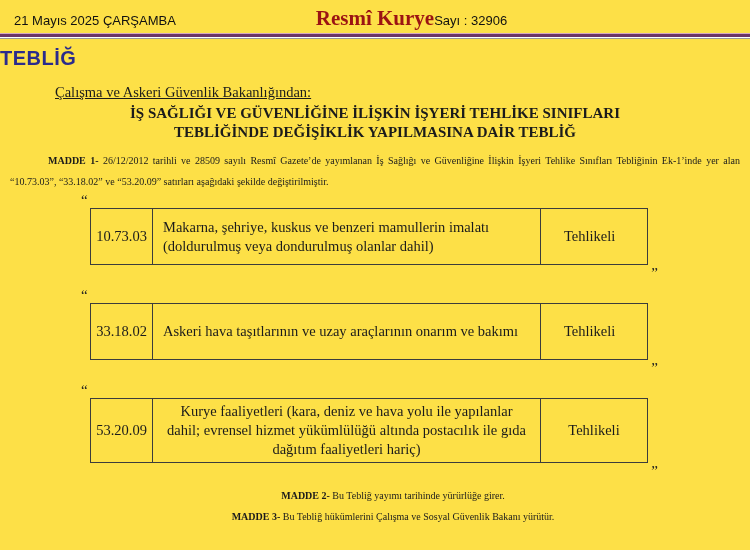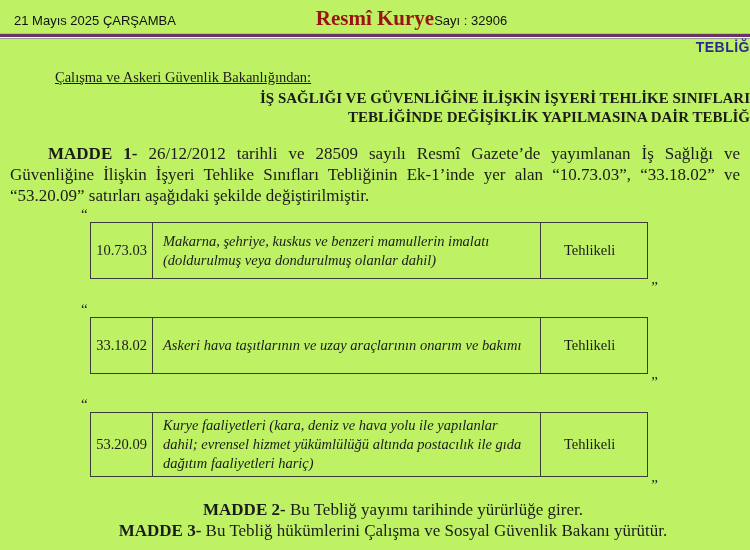--- a/index.html
+++ b/index.html
@@ -7,21 +7,21 @@
     --section-heading:#2b2b8c;
     --rule-purple:#6b3366;
     --rule-pink:#d4a6c4;
     --rule-gray:#999999;
     --text:#1b1b1b;
     --table-border:#3c3c3c;
   }
   *{box-sizing:border-box;}
   html,body{margin:0;padding:0;}
   .page{
-    width:750px;height:550px;background:#bef264;overflow:hidden;
+    width:750px;height:550px;background:#fde047;overflow:hidden;
     color:var(--text);
     font-family:"Liberation Serif","DejaVu Serif",serif;
     position:relative;
   }
   
   .header{
     display:flex;align-items:flex-end;
     padding:7px 14px 4px 14px;
   }
   .header .left,.header .right{
@@ -38,37 +38,37 @@
   .rule{
     height:6px;
     background:linear-gradient(
       to bottom,
       var(--rule-pink) 0 1px,
       var(--rule-purple) 1px 4px,
       #ffffff 4px 5px,
       var(--rule-gray) 5px 6px);
   }
   .sec-heading{
-    text-align:right;
+    margin-top:8px;text-align:left;
     font-family:"Liberation Sans","DejaVu Sans",sans-serif;
-    font-weight:bold;font-size:14px;letter-spacing:0.5px;
+    font-weight:bold;font-size:20px;letter-spacing:0.5px;
     color:var(--section-heading);
   }
   .ministry{
     margin:14px 0 0 55px;
     font-size:14.5px;text-decoration:underline;
     width:fit-content;
   }
   .doc-title{
-    margin-top:3px;text-align:right;font-weight:bold;
+    margin-top:3px;text-align:center;font-weight:bold;
     font-size:15px;line-height:19px;
   }
   .article{
-    margin:16px 10px 0 10px;
-    font-size:17px;line-height:21px;
+    margin:8px 10px 0 10px;
+    font-size:10px;line-height:21px;
     text-align:justify;text-indent:38px;
   }
   .article b{font-weight:bold;}
   .articles-bottom{margin-top:8px;}
   .articles-bottom .article{margin-top:0;text-align:center;text-indent:36px;}
   
   .tblock{position:relative;padding:16px 0 14px 0;}
   .tblock + .tblock{margin-top:8px;}
   .q{
     position:absolute;font-size:15px;color:#222;line-height:12px;
@@ -78,24 +78,24 @@
   .q.close{right:92px;bottom:0;}
   table.row-tbl{
     border-collapse:collapse;margin-left:90px;width:557px;
     table-layout:fixed;
   }
   table.row-tbl td{
     border:1px solid var(--table-border);
     font-size:14.5px;line-height:19px;vertical-align:middle;
   }
   td.code{width:62px;text-align:center;padding:2px 2px;margin-left:31px;}
-  td.desc{width:388px;padding:3px 10px;font-style:italic;}
+  td.desc{width:388px;padding:3px 10px;}
   td.cls{width:107px;padding:2px 23px;}
   .h56 td{height:56px;}
-  .h62 td{height:62px;}
+  .h62 td{height:62px;text-align:center;}
 </style>
 </head>
 <body>
 
 <div class="page">
 
   <div class="header">
     <span class="left">21 Mayıs 2025 ÇARŞAMBA</span>
     <span class="center">Resmî Kurye</span>
     <span class="right">Sayı : 32906</span>

